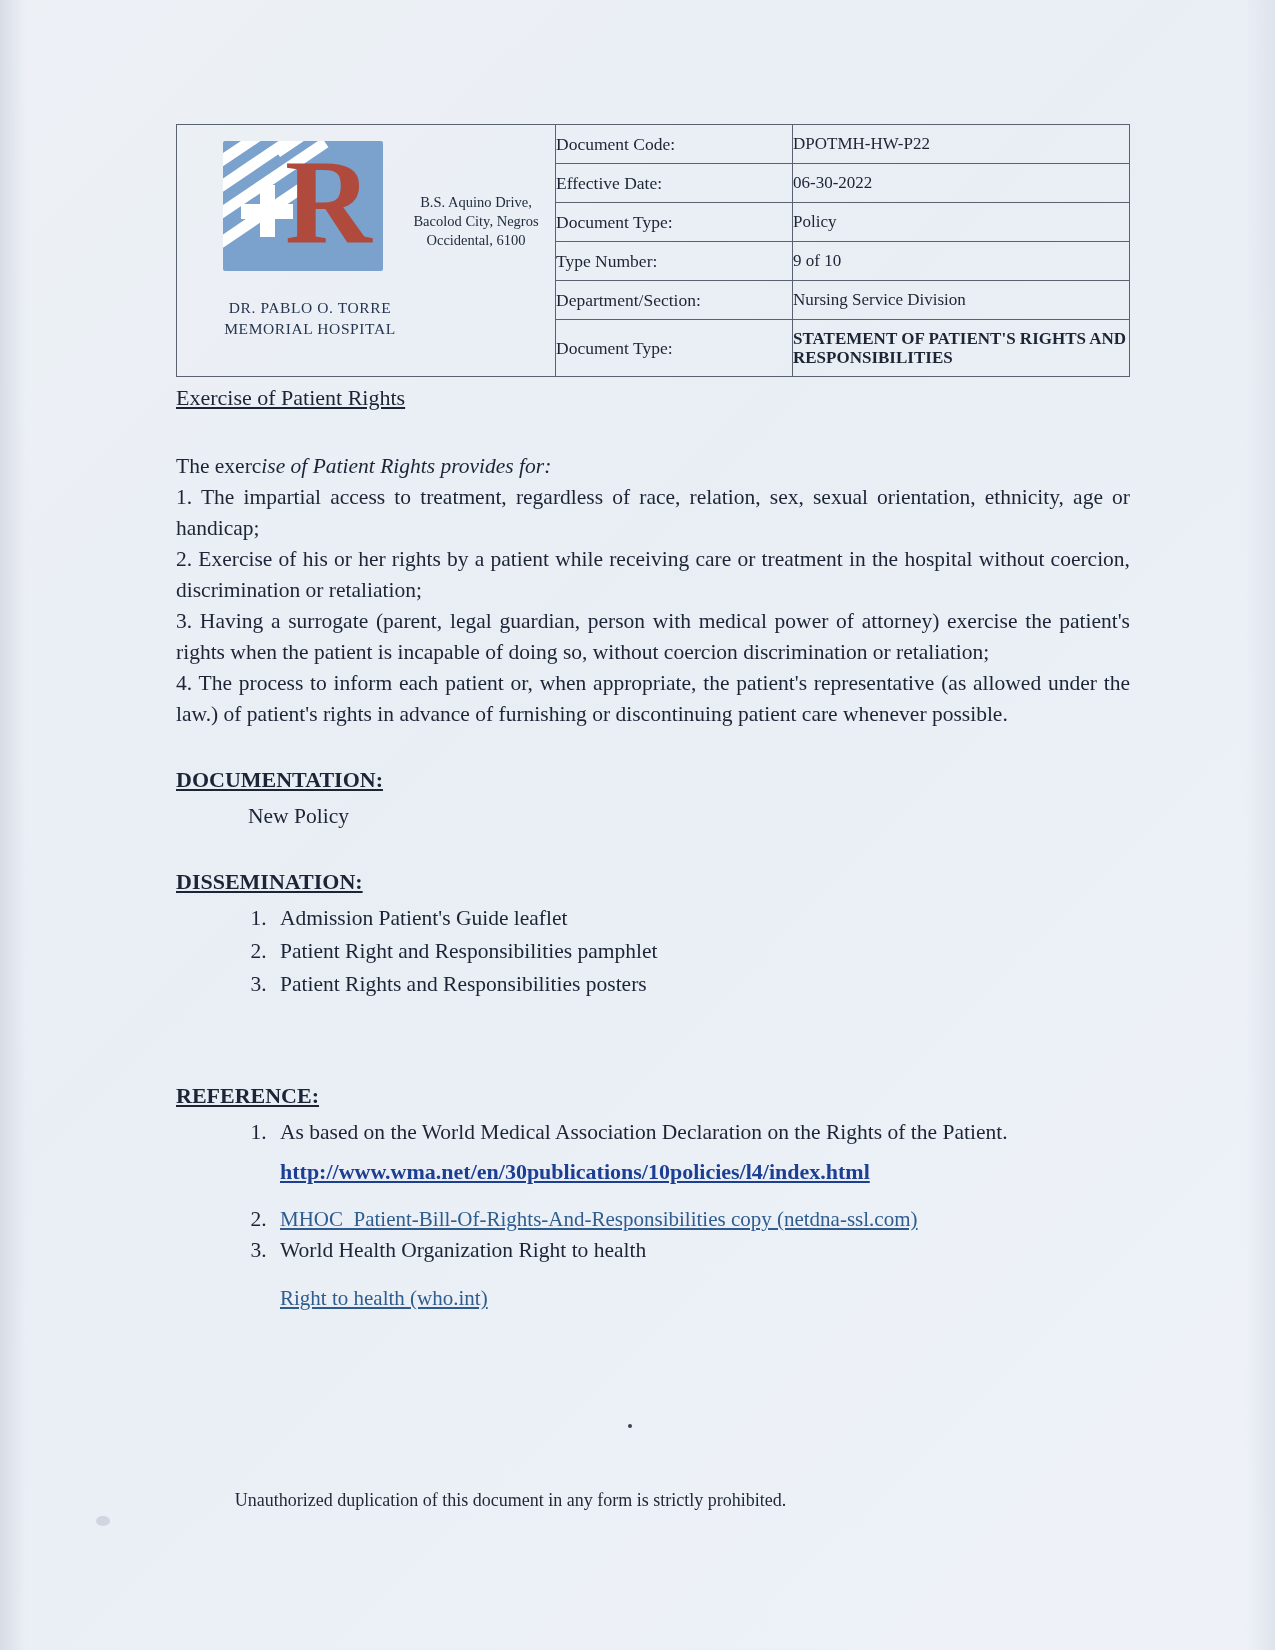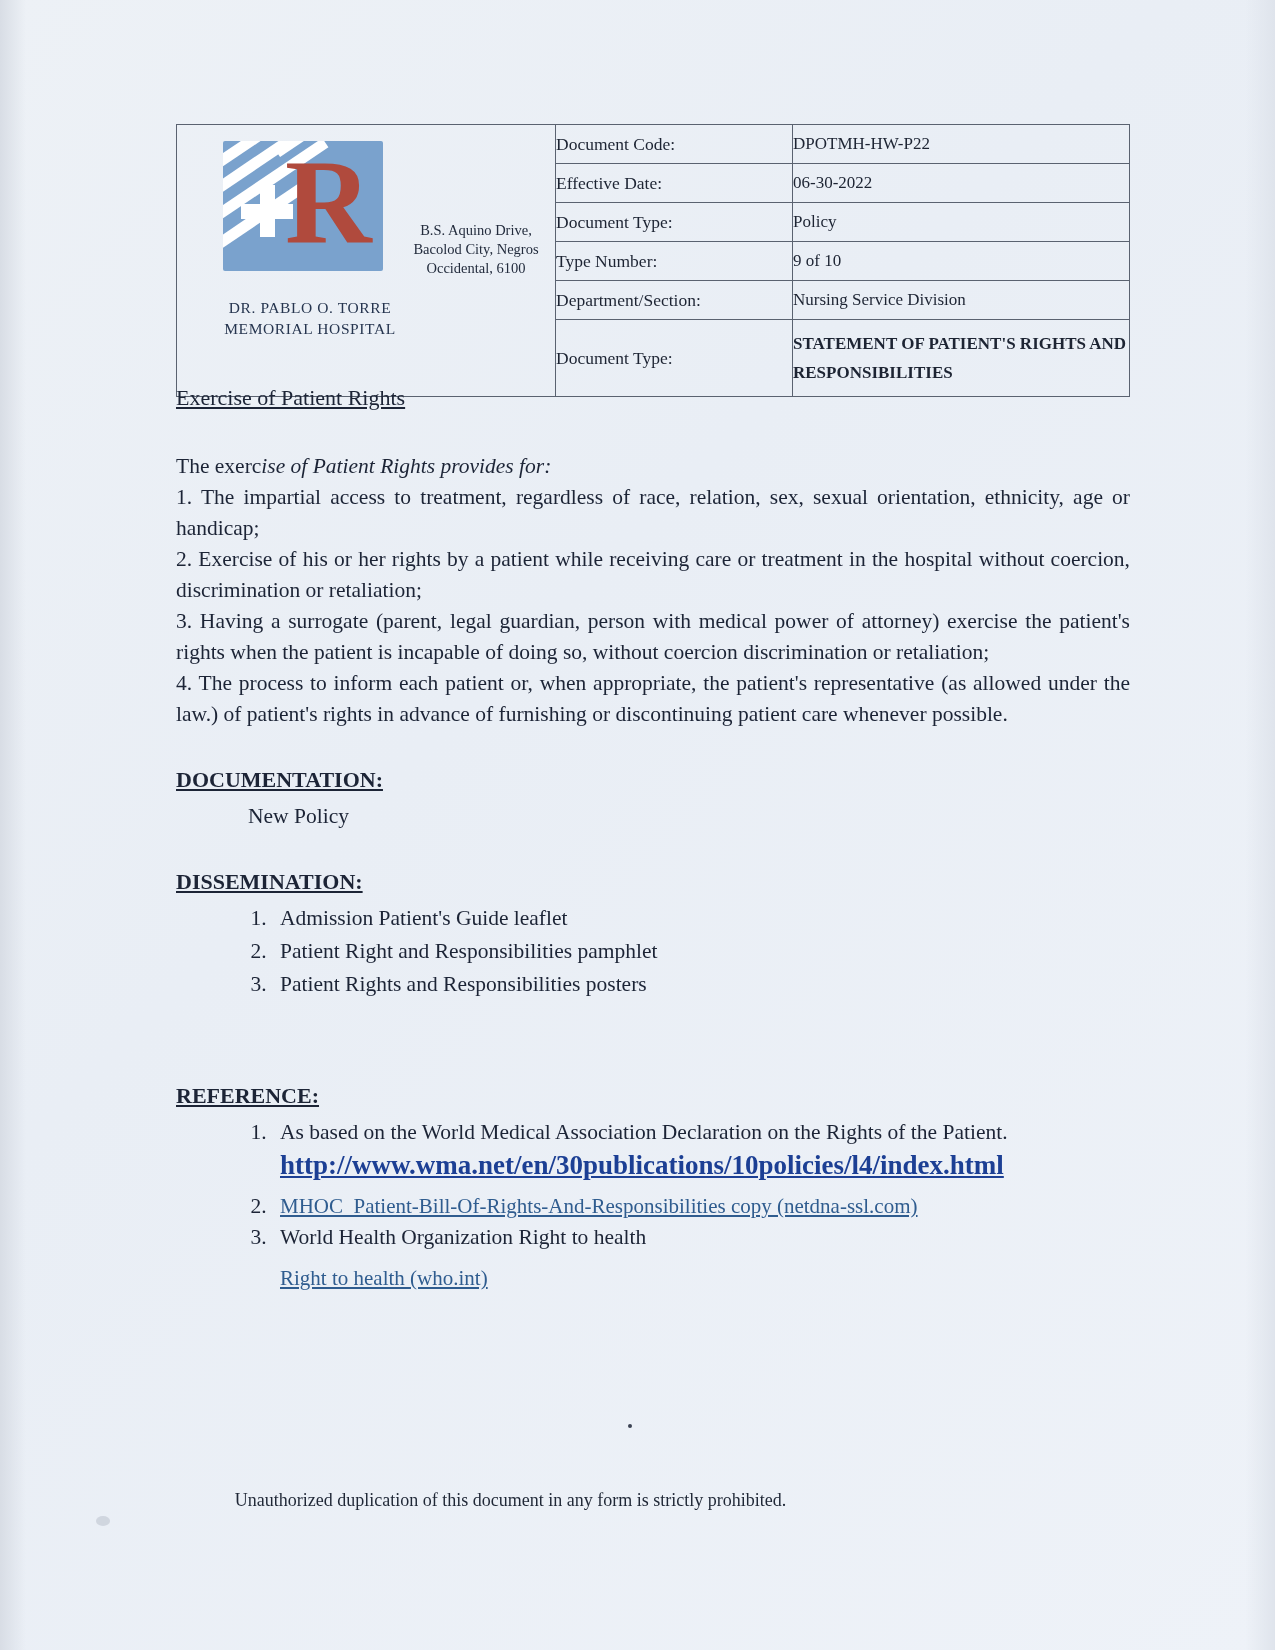--- a/index.html
+++ b/index.html
@@ -127,21 +127,21 @@
     font-size: 15.5px;
     letter-spacing: 0.6px;
     color: #26354f;
     line-height: 21px;
     text-align: center;
   }
   .logo-name .l1, .logo-name .l2 { display: block; white-space: nowrap; }
   .addr {
     position: absolute;
     left: 226px;
-    top: 96px;
+    top: 68px;
     width: 146px;
     text-align: center;
     font-family: "Liberation Serif", serif;
     font-size: 14.5px;
     line-height: 19px;
     color: #232c3d;
   }
   td.label-cell {
     width: 236px;
     padding: 7px 0 7px 10px;
@@ -150,21 +150,21 @@
     height: 38px;
   }
   td.value-cell {
     padding: 7px 0 7px 10px;
     font-size: 17px;
     color: #1d2433;
   }
   td.value-cell.bold {
     font-weight: bold;
     font-size: 17px;
-    line-height: 29px;
+    line-height: 19px;
     padding-top: 9px;
     padding-bottom: 9px;
   }
 
   
   .body-wrap {
     position: absolute;
     left: 176px;
     top: 382px;
     width: 954px;
@@ -209,28 +209,28 @@
   ol.list.ref li {
     margin-bottom: 0px;
     text-align: justify;
   }
   .ital { font-style: italic; }
   .link-bold {
     font-weight: bold;
     color: #1c3f94;
     text-decoration: underline;
     display: block;
-    margin-top: 2px;
-    font-size: 27px;
+    margin-top: 8px;
+    font-size: 22px;
   }
   .link {
     color: #2f5c8f;
     text-decoration: underline;
     display: block;
-    margin-top: 10px;
+    margin-top: 17px;
     font-size: 21px;
   }
   .spacer-lg { height: 44px; }
   .footer-note {
     position: absolute;
     left: 0;
     top: 1490px;
     width: 1021px;
     text-align: center;
     font-size: 18px;

